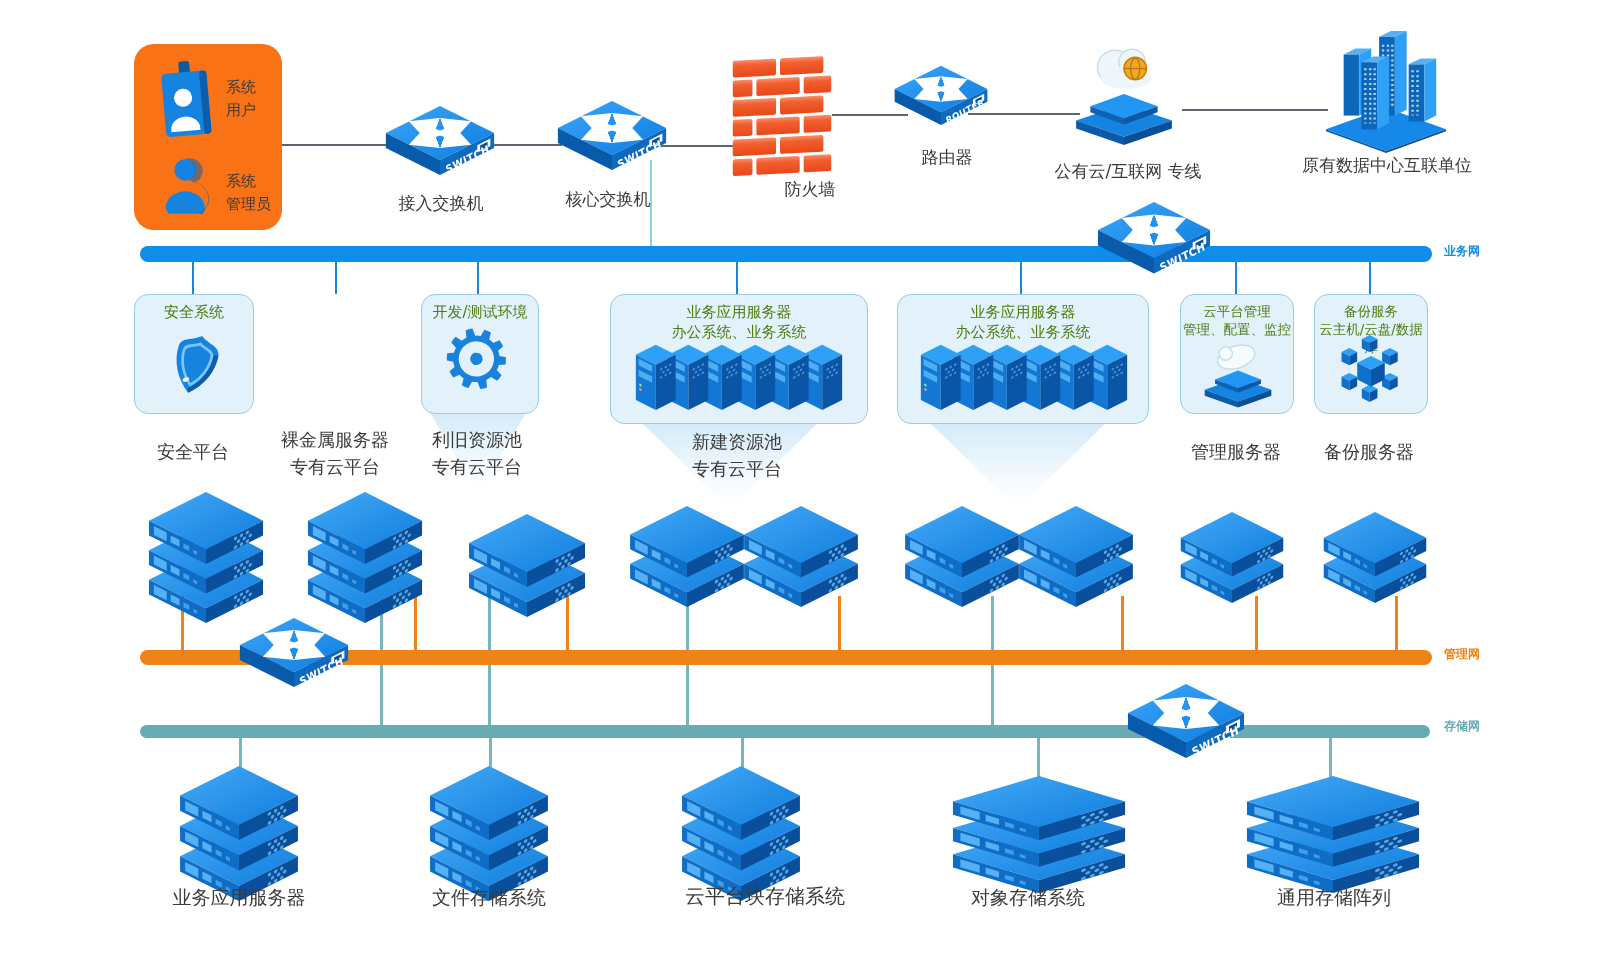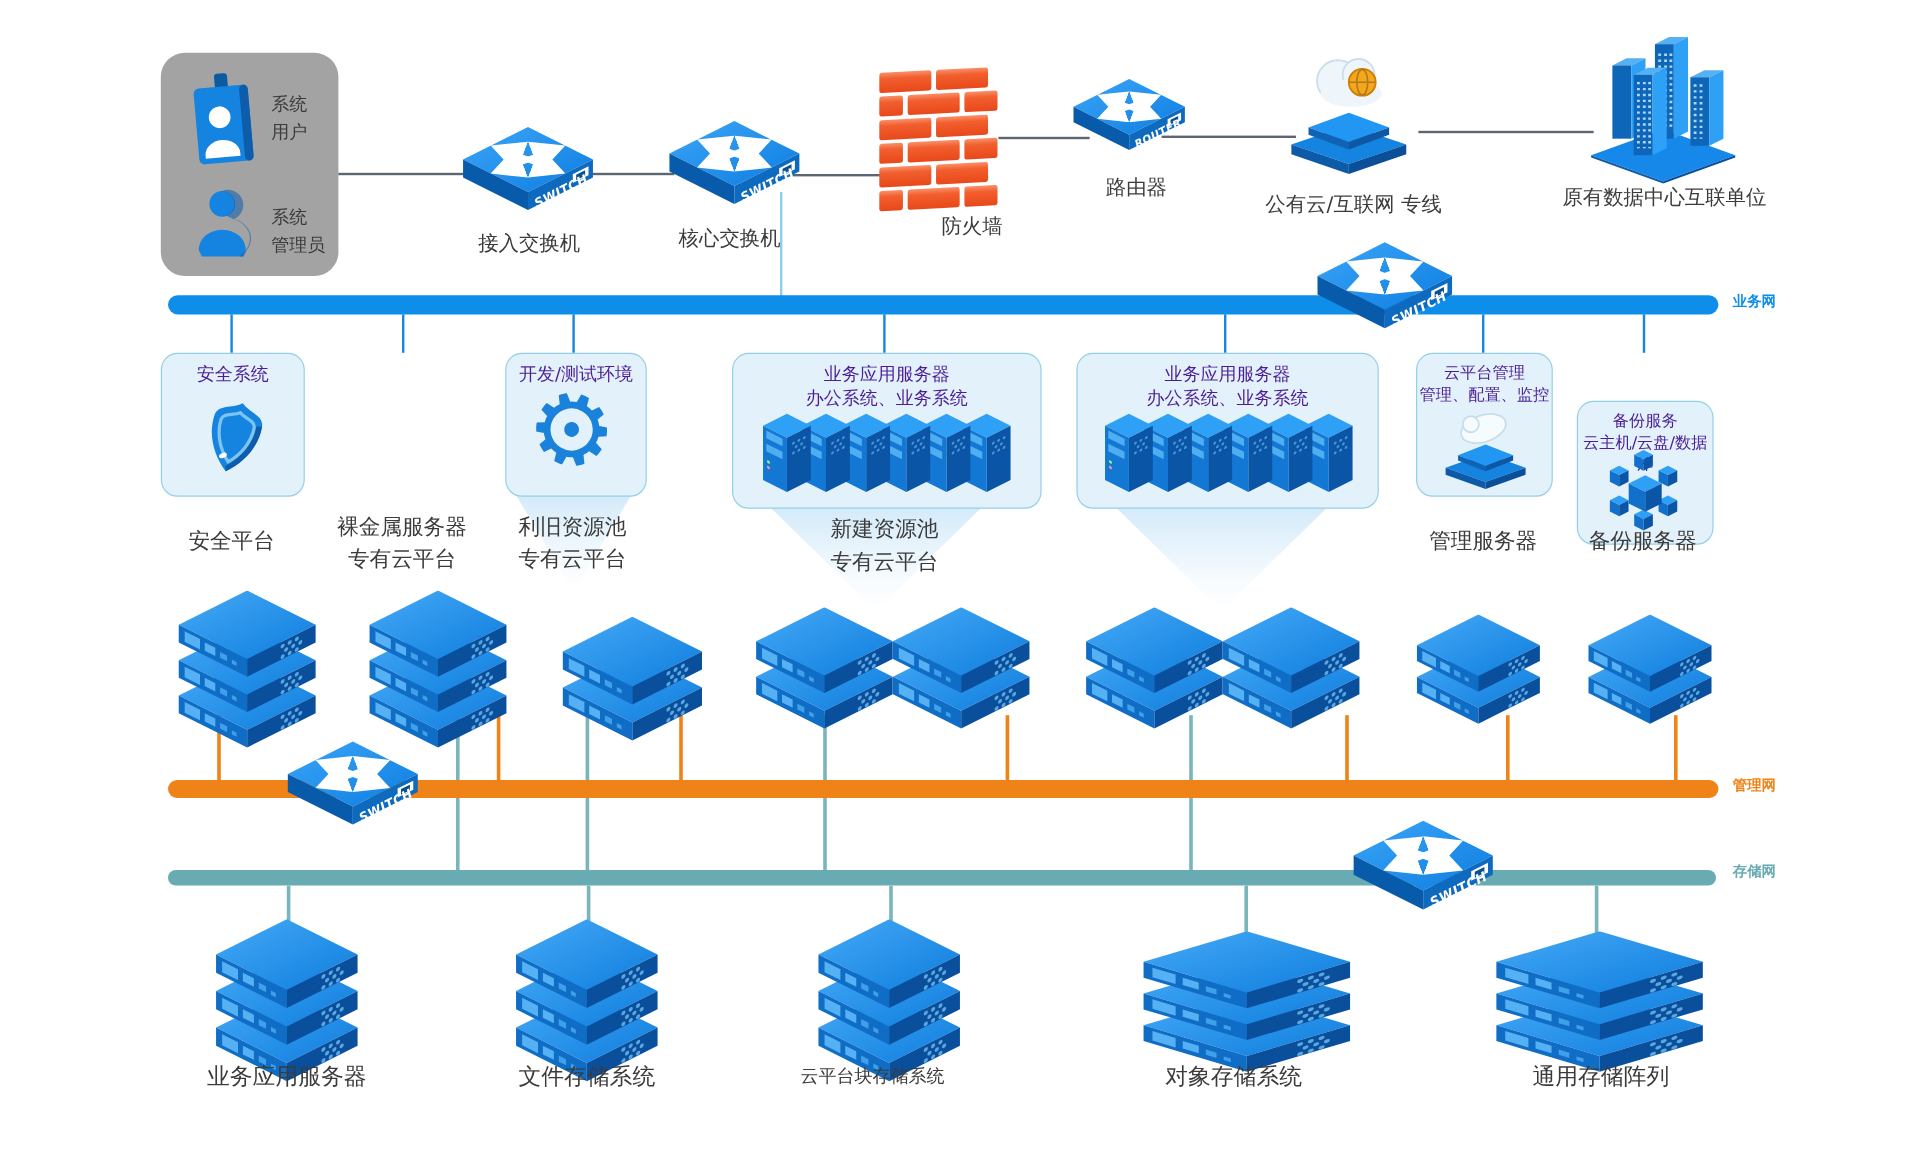--- a/index.html
+++ b/index.html
@@ -7,21 +7,21 @@
           font-family:"DejaVu Sans","Liberation Sans",sans-serif;color:#3b3b3b;}
   .abs{position:absolute;}
   .lbl{position:absolute;text-align:center;font-size:17px;color:#3b3b3b;line-height:23px;}
   .netlbl{position:absolute;font-size:12px;font-weight:bold;}
   .hline{position:absolute;height:1.6px;background:#5b6670;}
   .vblue{position:absolute;width:2px;background:#1b86d9;}
   .vteal{position:absolute;width:2.5px;background:#79b5bc;}
   .vorange{position:absolute;width:2.5px;background:#ef8318;}
   .bar{position:absolute;border-radius:9px;}
   .resbox{position:absolute;background:#e2f1fa;border:1.6px solid #93cfe6;border-radius:14px;text-align:center;}
-  .boxtitle{font-size:15px;line-height:20px;margin-top:7px;color:#4c1d95;}
+  .boxtitle{font-size:15px;line-height:20px;margin-top:7px;color:#4d7c0f;}
   .boxtitle.sm{font-size:13.5px;line-height:18px;}
   .cap{position:absolute;text-align:center;font-size:18px;line-height:27px;color:#3b3b3b;}
   .fade{position:absolute;background:linear-gradient(to bottom,rgba(203,230,248,0.85),rgba(222,240,250,0.25) 70%,rgba(255,255,255,0));
         clip-path:polygon(0 0,100% 0,50% 100%);}
   .gear{position:absolute;font-size:82px;color:#1b82dc;transform:rotate(-14deg);line-height:82px;}
 </style>
 </head>
 <body>
 
 <div id="canvas">
@@ -110,21 +110,21 @@
       </g>
 
       <g id="cubeg">
         <polygon points="14,0 28,7 14,14 0,7" fill="#2ea0f5"></polygon>
         <polygon points="0,7 14,14 14,31 0,24" fill="#1171ca"></polygon>
         <polygon points="14,14 28,7 28,24 14,31" fill="#0b55a6"></polygon>
       </g>
     </defs>
   </svg>
 
-  <div class="abs" style="left:134px;top:44px;width:148px;height:186px;background:#a3a3a3;border-radius:20px;">
+  <div class="abs" style="left:134px;top:44px;width:148px;height:186px;background:#f97316;border-radius:20px;">
     <svg class="abs" style="left:24px;top:14px;" width="58" height="86" viewBox="0 0 64 88">
       <g transform="rotate(-5 32 44)">
         <rect x="26" y="0" width="12" height="16" rx="3" fill="#0c5aa0"></rect>
         <rect x="6" y="12" width="50" height="70" rx="5" fill="#1583e0"></rect>
         <rect x="48" y="12" width="8" height="70" rx="4" fill="#0d5dab"></rect>
         <circle cx="28" cy="40" r="10" fill="#fff"></circle>
         <path d="M12,74 a16,13 0 0 1 32,0 v3 h-32 z" fill="#fff"></path>
       </g>
     </svg>
     <div class="abs" style="left:92px;top:32px;font-size:15px;line-height:23px;">
@@ -321,21 +321,21 @@
       <polygon points="55,48 86,60 55,72 24,60" fill="#2196f3"></polygon>
       <polygon points="24,60 55,72 55,78 24,66" fill="#0f62b4"></polygon>
       <polygon points="55,72 86,60 86,66 55,78" fill="#0d57a4"></polygon>
       <g transform="rotate(-18 52 28)">
         <ellipse cx="52" cy="30" rx="26" ry="15" fill="#f6fbfe" stroke="#c6dded" stroke-width="2"></ellipse>
         <circle cx="40" cy="21" r="9" fill="#f6fbfe" stroke="#c6dded" stroke-width="2"></circle>
       </g>
     </svg>
   </div>
 
-  <div class="resbox" style="left:1314px;top:294px;width:112px;height:118px;margin-top:40px;">
+  <div class="resbox" style="left:1314px;top:294px;width:112px;height:118px;">
     <div class="boxtitle sm">
       <div>备份服务</div>
       <div>云主机/云盘/数据库</div>
     </div>
     <svg class="abs" style="left:20px;top:40px;" width="72" height="72" viewBox="0 0 110 110">
       <use href="#cubeg" transform="translate(41,0) scale(0.85)"></use>
       <use href="#cubeg" transform="translate(10,20) scale(0.85)"></use>
       <use href="#cubeg" transform="translate(72,20) scale(0.85)"></use>
       <use href="#cubeg" transform="translate(10,58) scale(0.85)"></use>
       <use href="#cubeg" transform="translate(72,58) scale(0.85)"></use>
@@ -438,17 +438,17 @@
     </svg>
   <svg class="abs" style="left:950px;top:776px;" width="178" height="118" viewBox="0 0 120 134" preserveAspectRatio="none">
       <use href="#rack3g"></use>
     </svg>
   <svg class="abs" style="left:1244px;top:776px;" width="178" height="118" viewBox="0 0 120 134" preserveAspectRatio="none">
       <use href="#rack3g"></use>
     </svg>
 
   <div class="lbl" style="left:109px;top:886px;width:260px;font-size:19px;">业务应用服务器</div>
   <div class="lbl" style="left:359px;top:886px;width:260px;font-size:19px;">文件存储系统</div>
-  <div class="lbl" style="left:597px;top:886px;width:260px;font-size:15px;">云平台块存储系统</div>
+  <div class="lbl" style="left:635px;top:886px;width:260px;font-size:20px;font-family:Liberation Mono, monospace;">云平台块存储系统</div>
   <div class="lbl" style="left:898px;top:886px;width:260px;font-size:19px;">对象存储系统</div>
   <div class="lbl" style="left:1204px;top:886px;width:260px;font-size:19px;">通用存储阵列</div>
 
 </div>
 
 </body></html>

